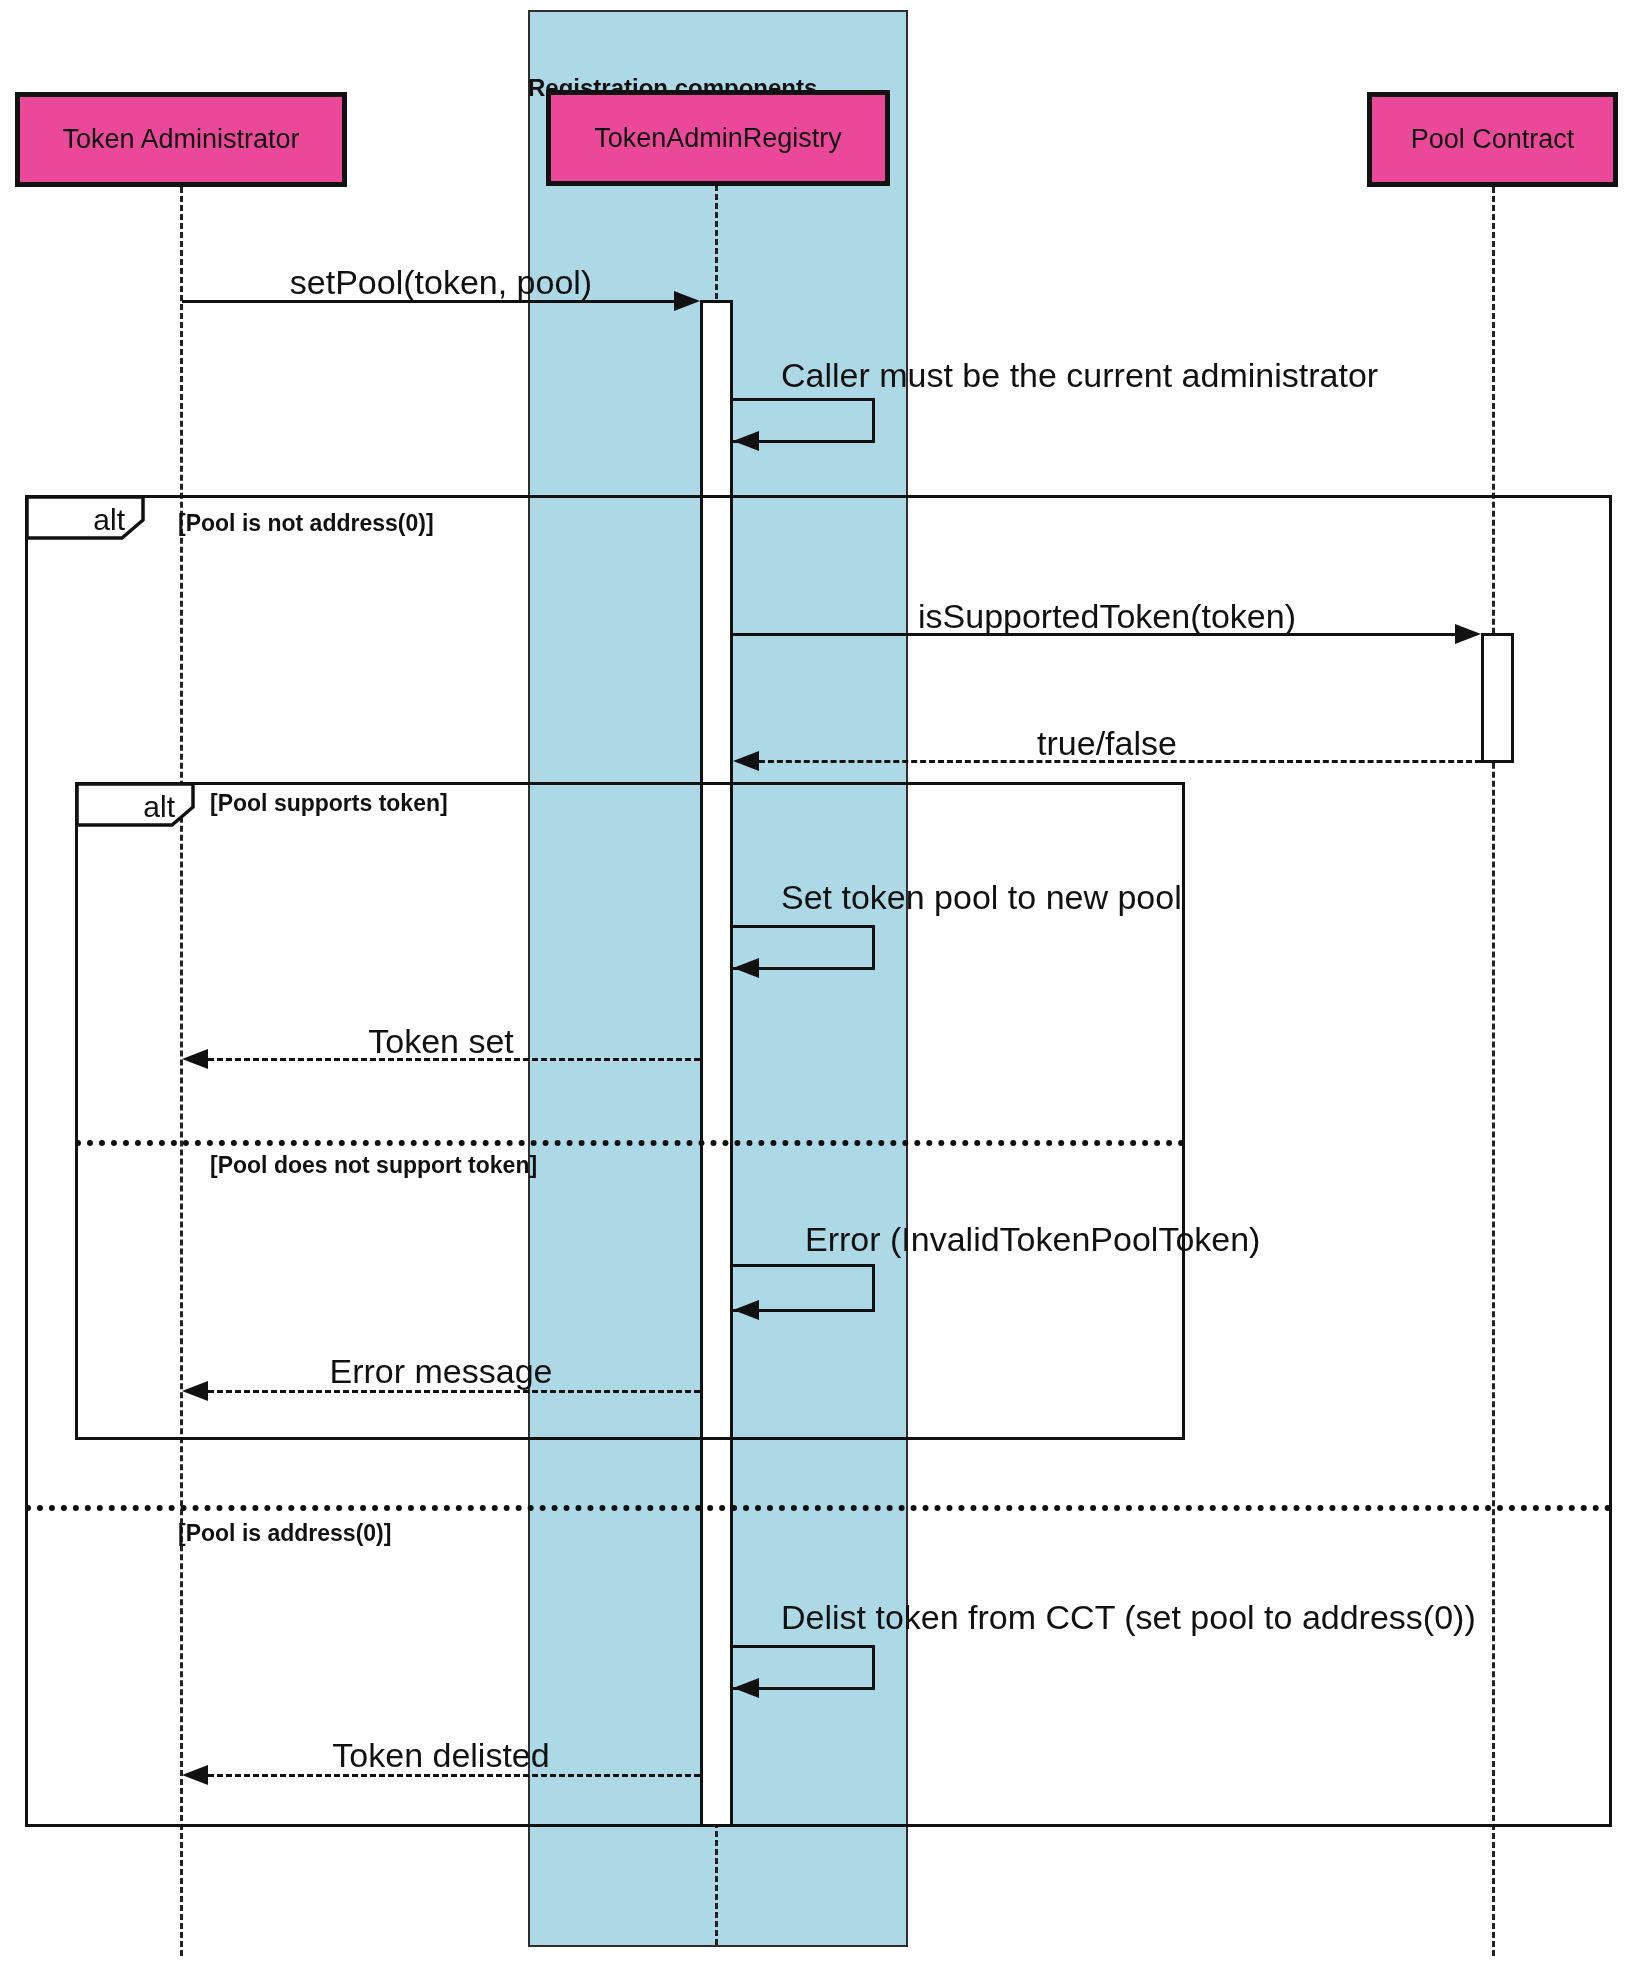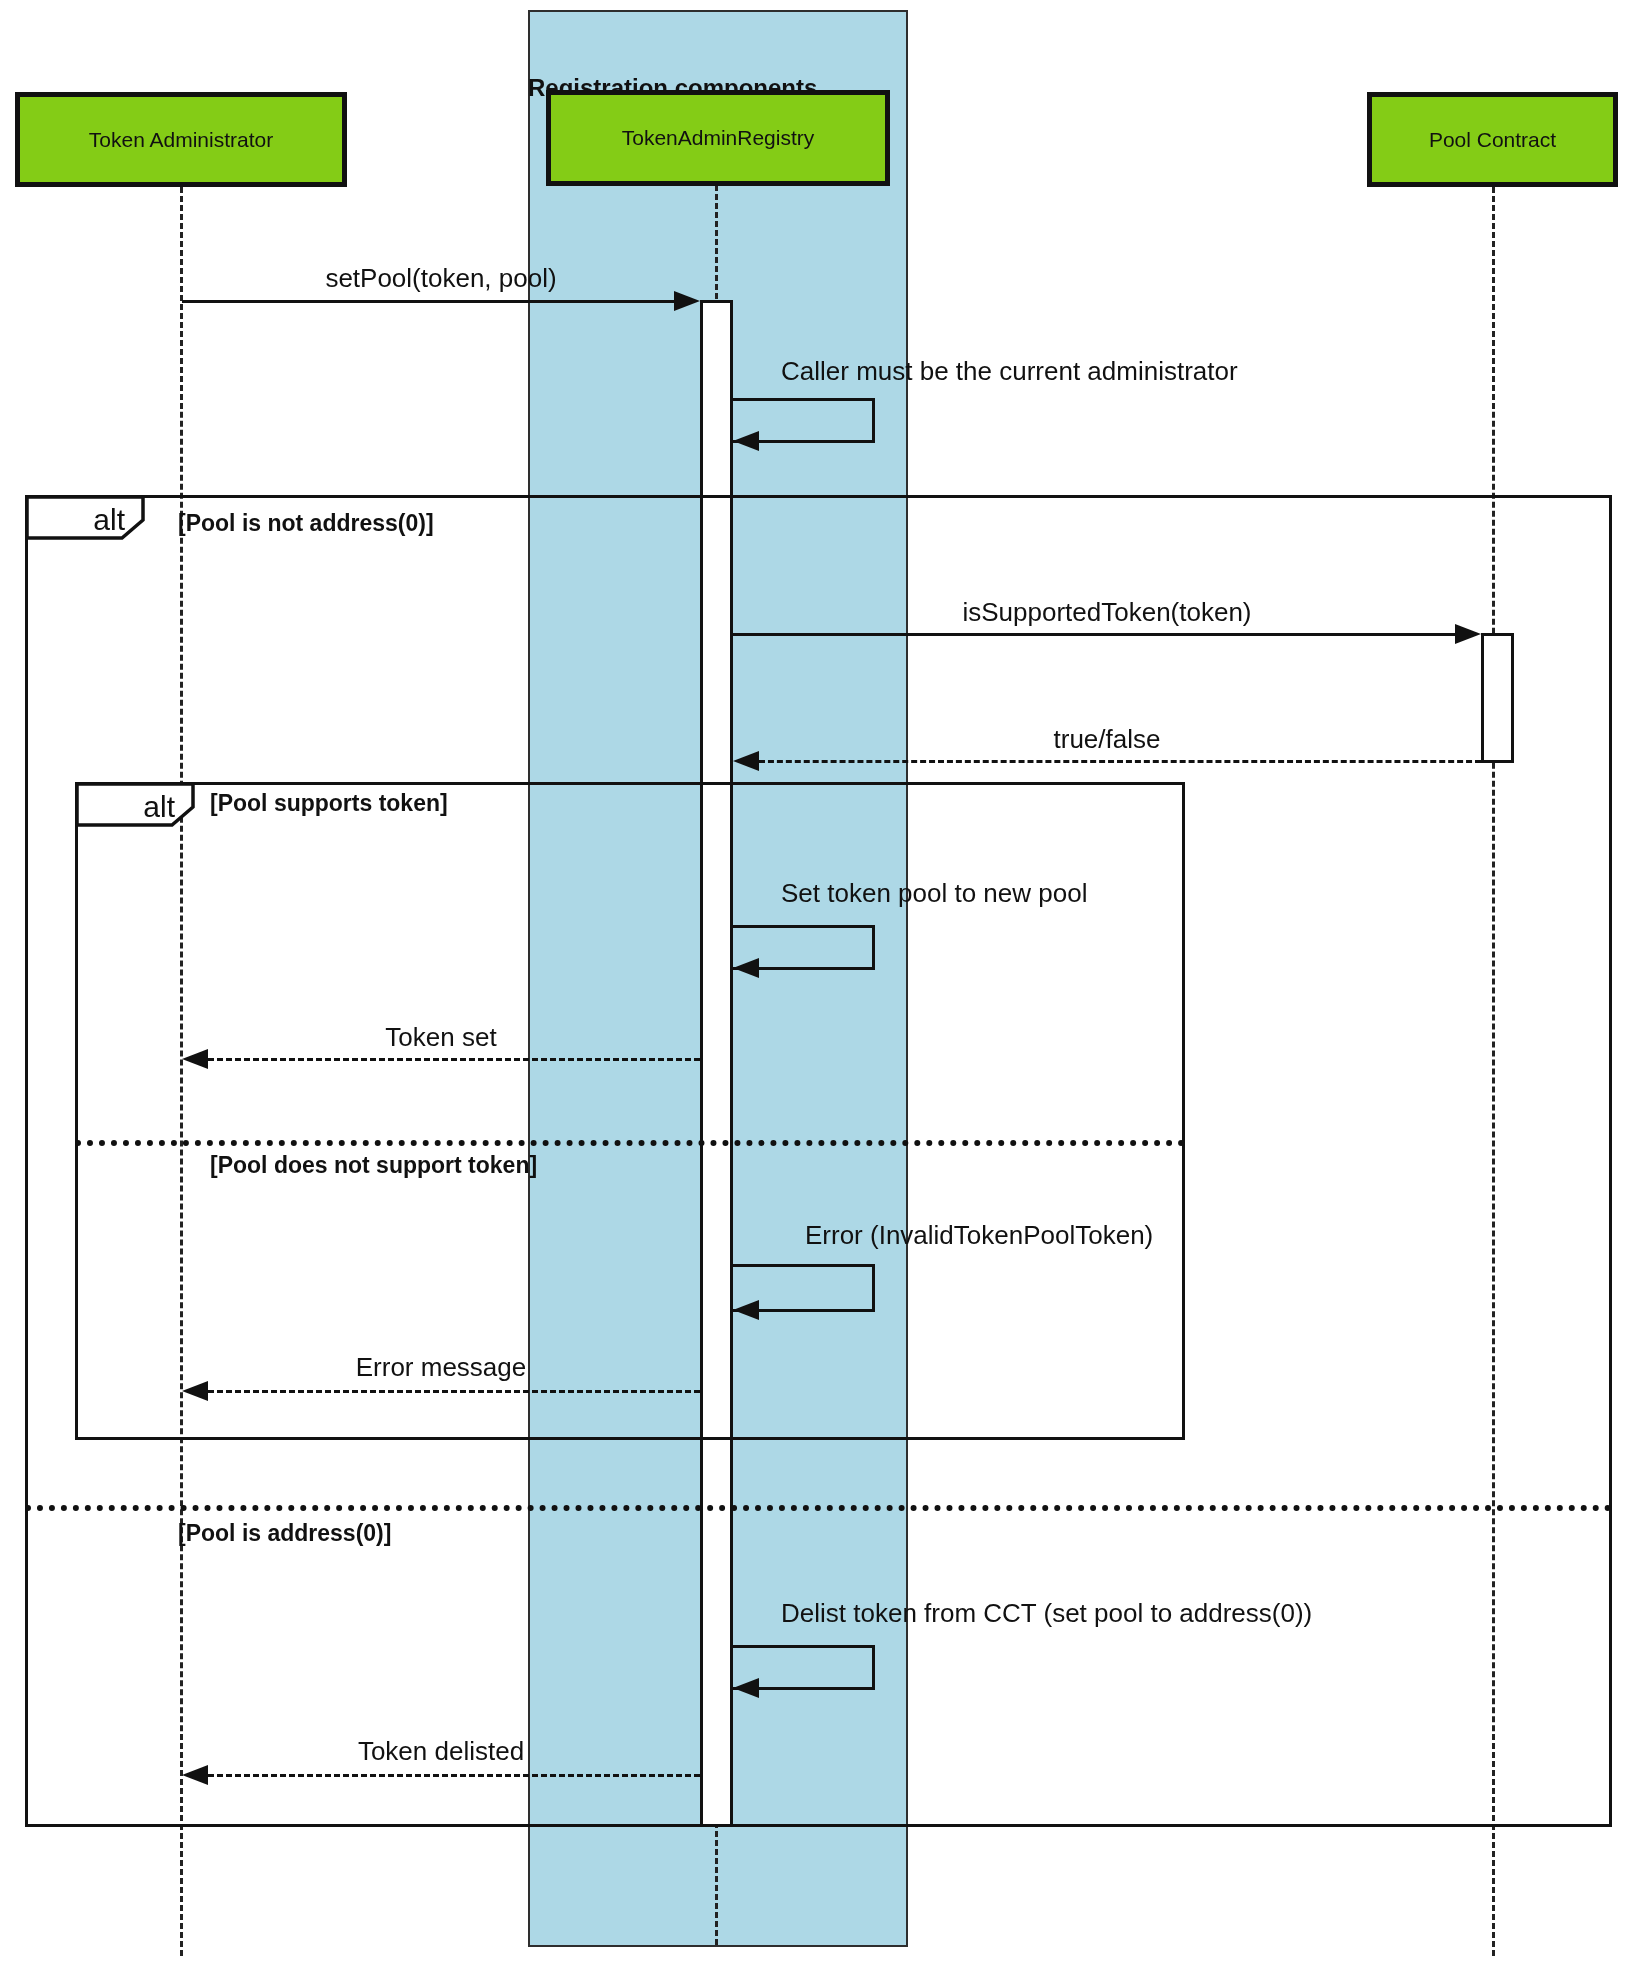--- a/index.html
+++ b/index.html
@@ -12,37 +12,37 @@
     overflow: hidden;
   }
   .abs { position: absolute; }
 
   
   .band { z-index: 0; border: 2px solid #2e2e2e; }
   .band-title { z-index: 2; font-weight: bold; font-size: 24px; text-align: left; margin-top: 48px; }
 
   
   .participant {
-    z-index: 6; background: #84cc16; border: 5px solid #111111;
+    z-index: 6; background: #ec4899; border: 5px solid #111111;
     display: flex; align-items: center; justify-content: center;
-    font-size: 21px; white-space: nowrap;
+    font-size: 27px; white-space: nowrap;
   }
 
   
   .lifeline { z-index: 1; width: 0; border-left: 3px dashed #222222; }
   .activation { z-index: 3; background: #ffffff; border: 3px solid #111111; }
 
   
   .frame { z-index: 4; border: 3px solid #111111; }
   .alt-badge { z-index: 5; }
   .alt-badge-label { z-index: 6; font-weight: normal; font-size: 30px; text-align: right; }
   .cond { z-index: 5; font-size: 23px; font-weight: bold; white-space: nowrap; }
 
   
-  .msg-label { z-index: 5; font-size: 26px; white-space: nowrap; }
+  .msg-label { z-index: 5; font-size: 34px; white-space: nowrap; }
   .center { text-align: center; }
   .solid-line  { z-index: 5; height: 0; border-top: 3px solid #111111; }
   .dashed-line { z-index: 5; height: 0; border-top: 3px dashed #111111; }
   .dotted-line { z-index: 4; height: 0; border-top: 6px dotted #111111; }
   .loop { z-index: 5; border-top: 3px solid #111111; border-right: 3px solid #111111; border-bottom: 3px solid #111111; }
   .arr-r { z-index: 5; width: 0; height: 0; border-top: 10px solid transparent; border-bottom: 10px solid transparent; border-left: 26px solid #111111; }
   .arr-l { z-index: 5; width: 0; height: 0; border-top: 10px solid transparent; border-bottom: 10px solid transparent; border-right: 26px solid #111111; }
 </style>
 </head>
 <body>

